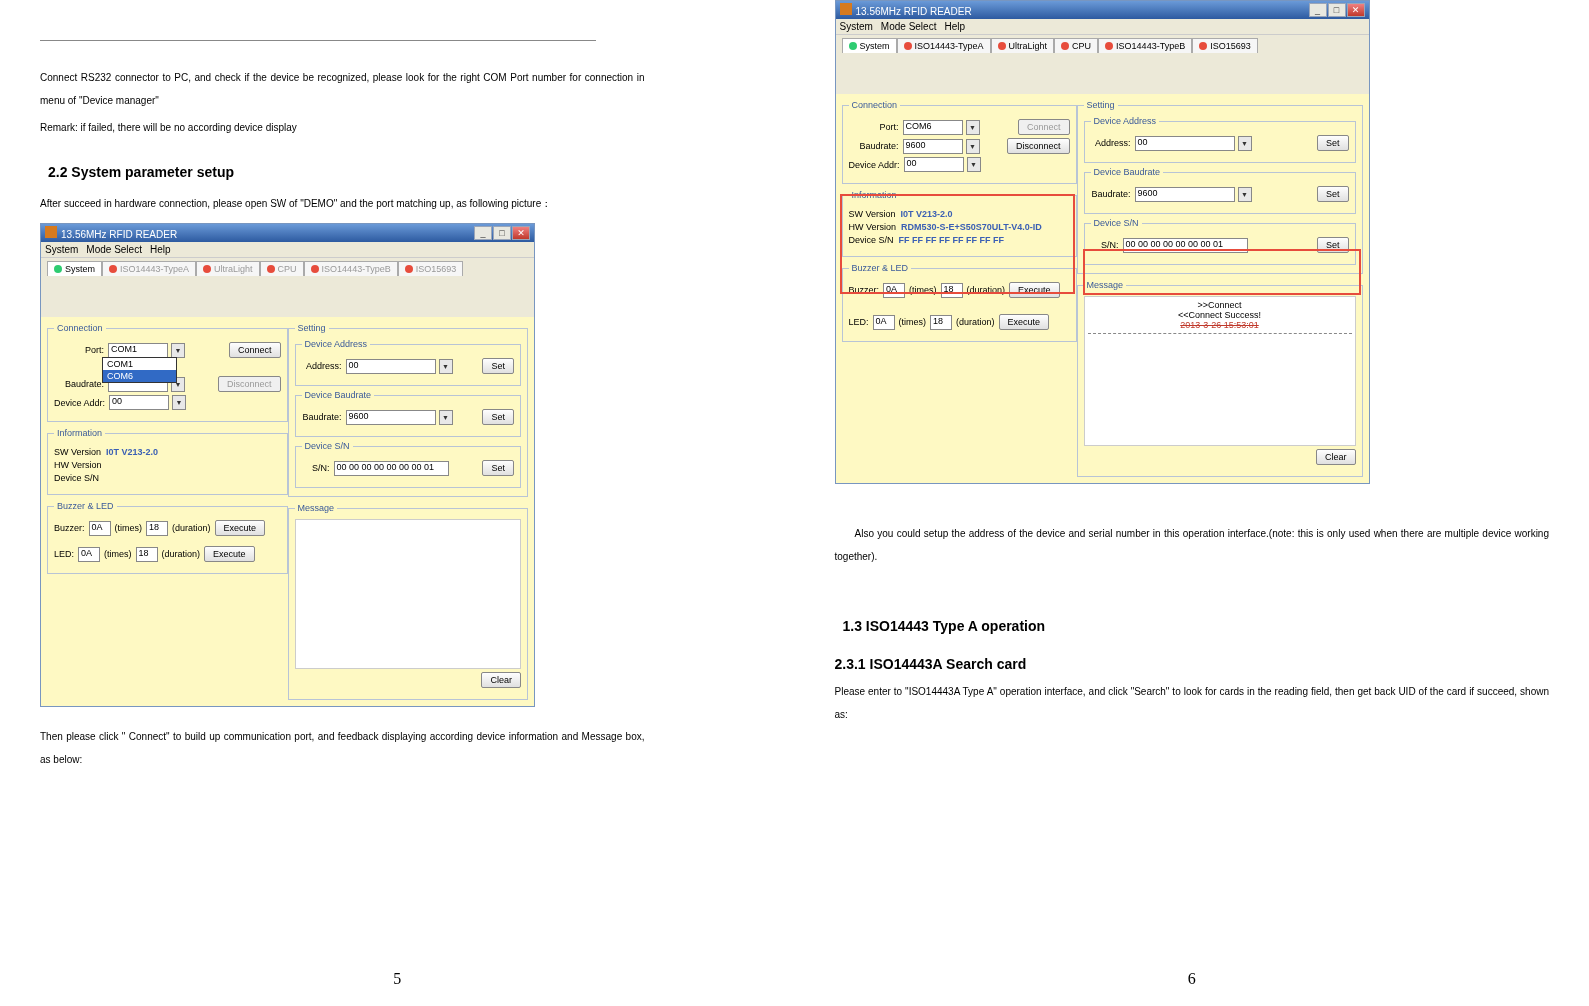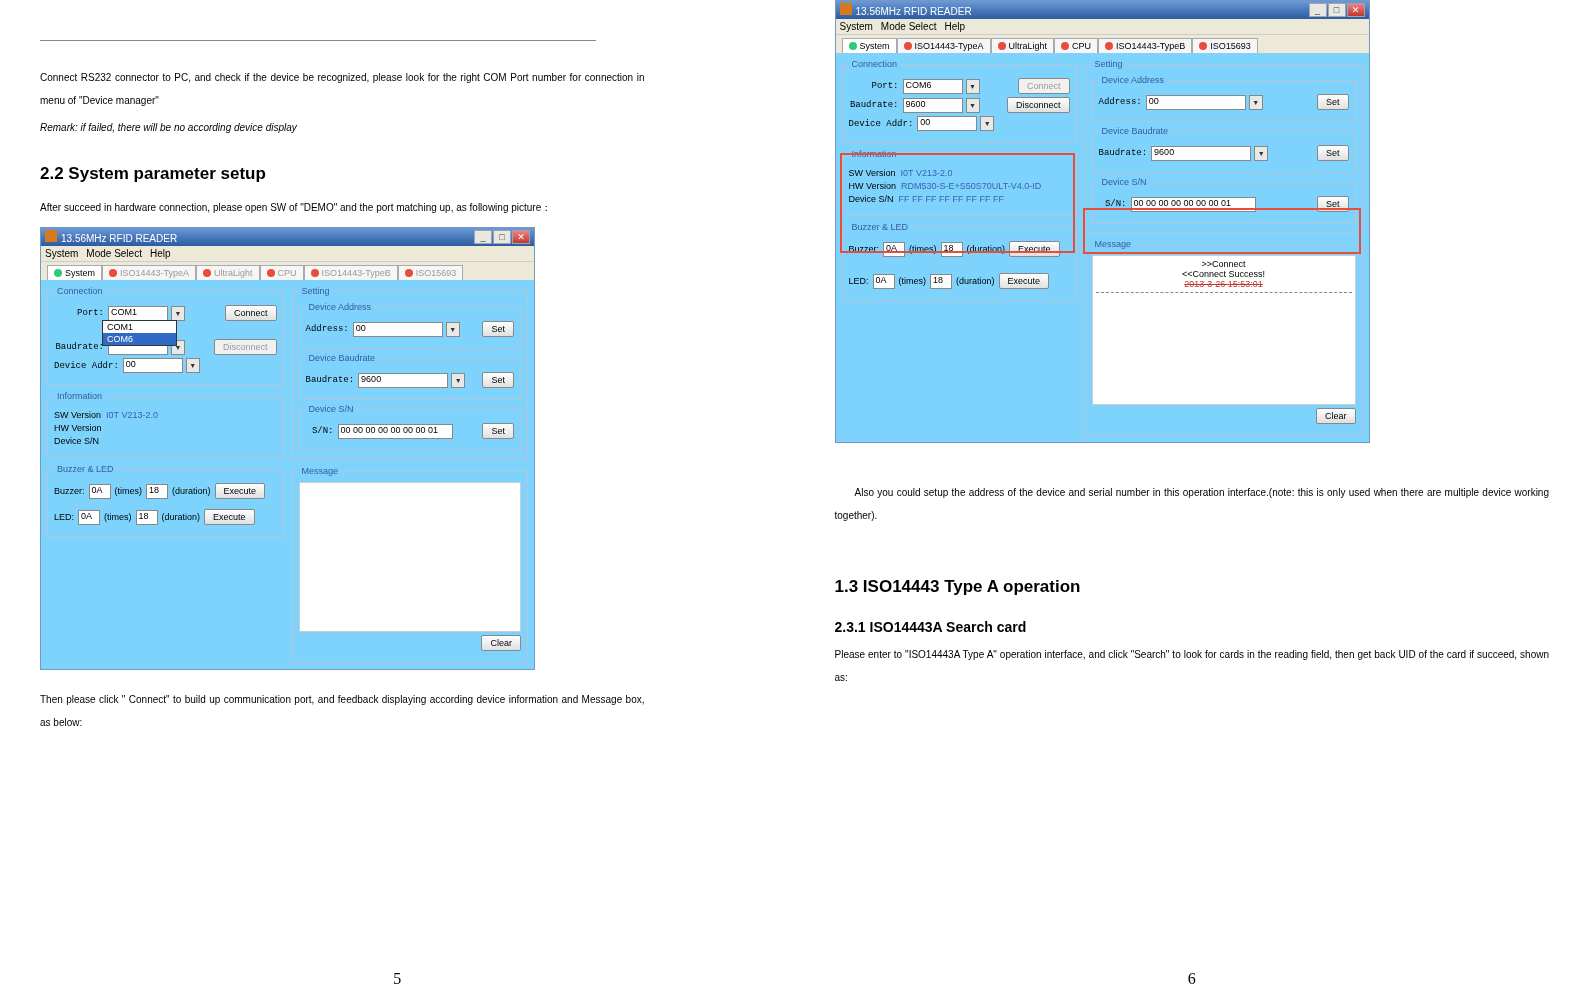--- a/index.html
+++ b/index.html
@@ -20,24 +20,24 @@
   }
   .page-left { padding-right: 150px; }
   .page-right { padding-left: 40px; padding-right: 40px; }
   .text-block {
     font-size: 10px;
     line-height: 2.3;
     color: #000;
     text-align: justify;
   }
   .heading2 {
-    font-size: 17px;
+    font-size: 14px;
     font-weight: bold;
     color: #000;
-    margin: 25px 0 12px 0;
+    margin: 25px 0 12px 8px;
   }
   .heading3 {
     font-size: 14px;
     font-weight: bold;
     color: #000;
     margin: 10px 0 8px 0;
   }
   .page-number {
     text-align: center;
     font-family: "Times New Roman", serif;
@@ -101,60 +101,60 @@
     background: #f6f6f6;
     font-size: 9px;
     display:flex; align-items:center; gap:3px;
   }
   .tab.active { background: #fff; }
   .tab.disabled { color: #999; }
   .tab .dot { width:8px; height:8px; border-radius:50%; display:inline-block; }
   .dot.green{background:#2ecc71;}
   .dot.red{background:#e74c3c;}
   .window-body {
-    background: #7dd3fc;
+    background: #fef9c3;
     padding: 6px;
     display: flex;
-    gap: 8px;
+    margin-top: 41px;
   }
   .col { flex:1; display:flex; flex-direction:column; gap:6px; }
   fieldset.gb {
     border: 1px solid #b8c4d6;
     padding: 6px 6px 8px 6px;
     font-size: 9px;
     position: relative;
   }
   fieldset.gb legend {
     font-size: 9px;
     color: #3a5a9a;
     padding: 0 3px;
   }
   .row { display:flex; align-items:center; gap:4px; margin: 3px 0; }
-  .lbl { min-width: 50px; text-align: right; font-family: Liberation Mono, monospace; }
+  .lbl { min-width: 50px; text-align: right; }
   .input {
     border: 1px solid #888;
     background: #fff;
     height: 15px;
     padding: 0 2px;
     font-size: 9px;
     flex: 0 0 auto;
   }
   .dd-arrow {
     width:14px; height:15px; border:1px solid #888; background:#e8e8e8; margin-left:-1px;
     display:flex; align-items:center; justify-content:center; font-size:7px; color:#333;
   }
   .btn {
     border: 1px solid #888;
     background: linear-gradient(#fefefe, #e0e0e0);
     padding: 2px 8px;
     font-size: 9px;
     border-radius: 2px;
   }
   .btn.disabled { color:#999; background:#f0f0f0; }
-  .val-blue { color: #3a5fb4; }
+  .val-blue { color: #3a5fb4; font-weight: bold; }
   .msg-box {
     background: #fff;
     border:1px solid #ccc;
     min-height: 140px;
     font-size: 9px;
     padding: 3px;
     position: relative;
   }
   .info-line { margin: 3px 0; }
   .port-dropdown {
@@ -173,21 +173,21 @@
   }
   .indent { text-indent: 2em; }
 </style>
 </head>
 <body>
 
 <div class="page page-left">
   <div class="hr-top"></div>
   <div class="text-block">
     <p>Connect RS232 connector to PC, and check if the device be recognized, please look for the right COM Port number for connection in menu of "Device manager"</p>
-    <p style="margin-top:4px;font-style:italic;">Remark: if failed, there will be no according device display</p>
+    <p style="margin-top:4px;">Remark: if failed, there will be no according device display</p>
   </div>
 
   <div class="heading2">2.2    System parameter setup</div>
 
   <div class="text-block">
     <p>After succeed in hardware connection, please open SW of "DEMO" and the port matching up, as following picture：</p>
   </div>
 
   <div class="app-window" style="width:495px;">
     <div class="titlebar">

